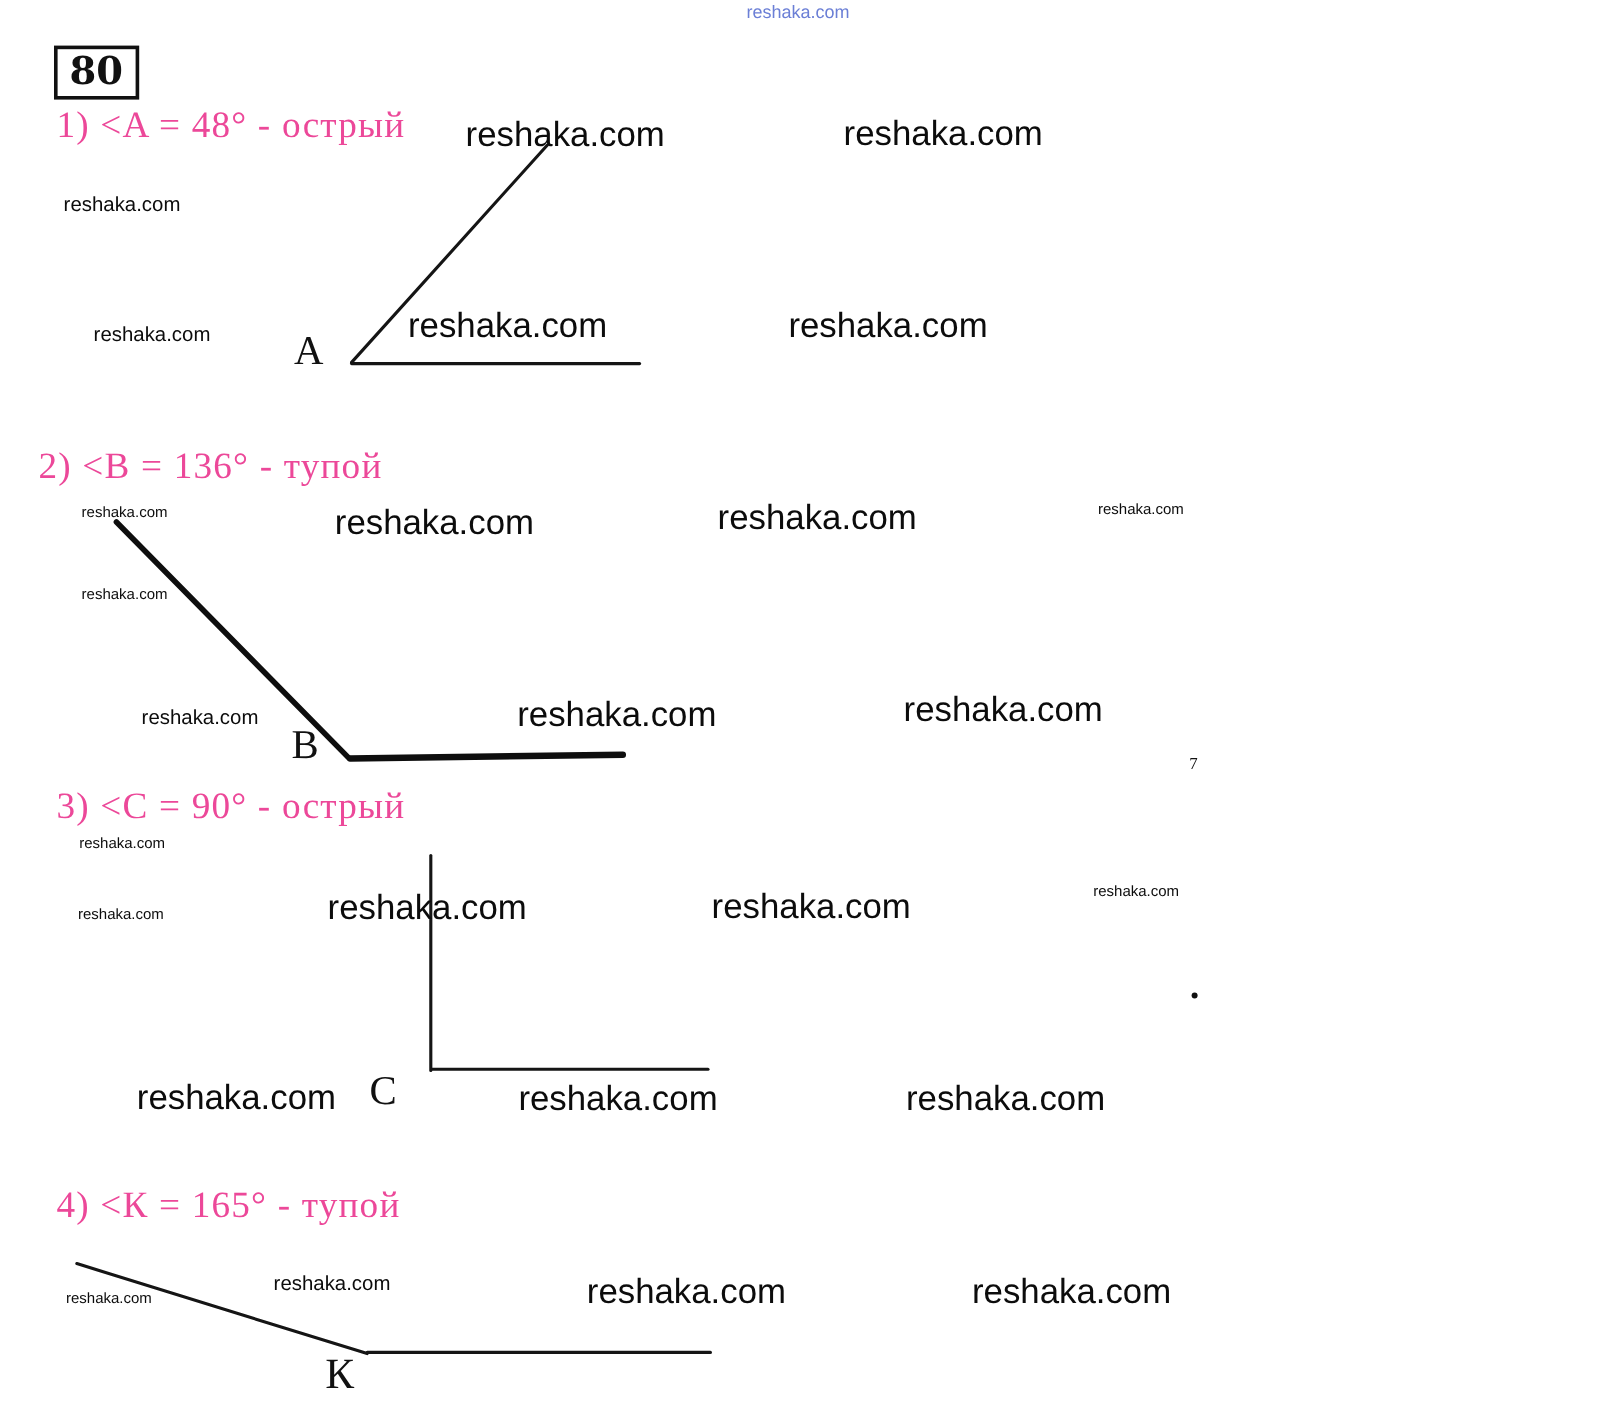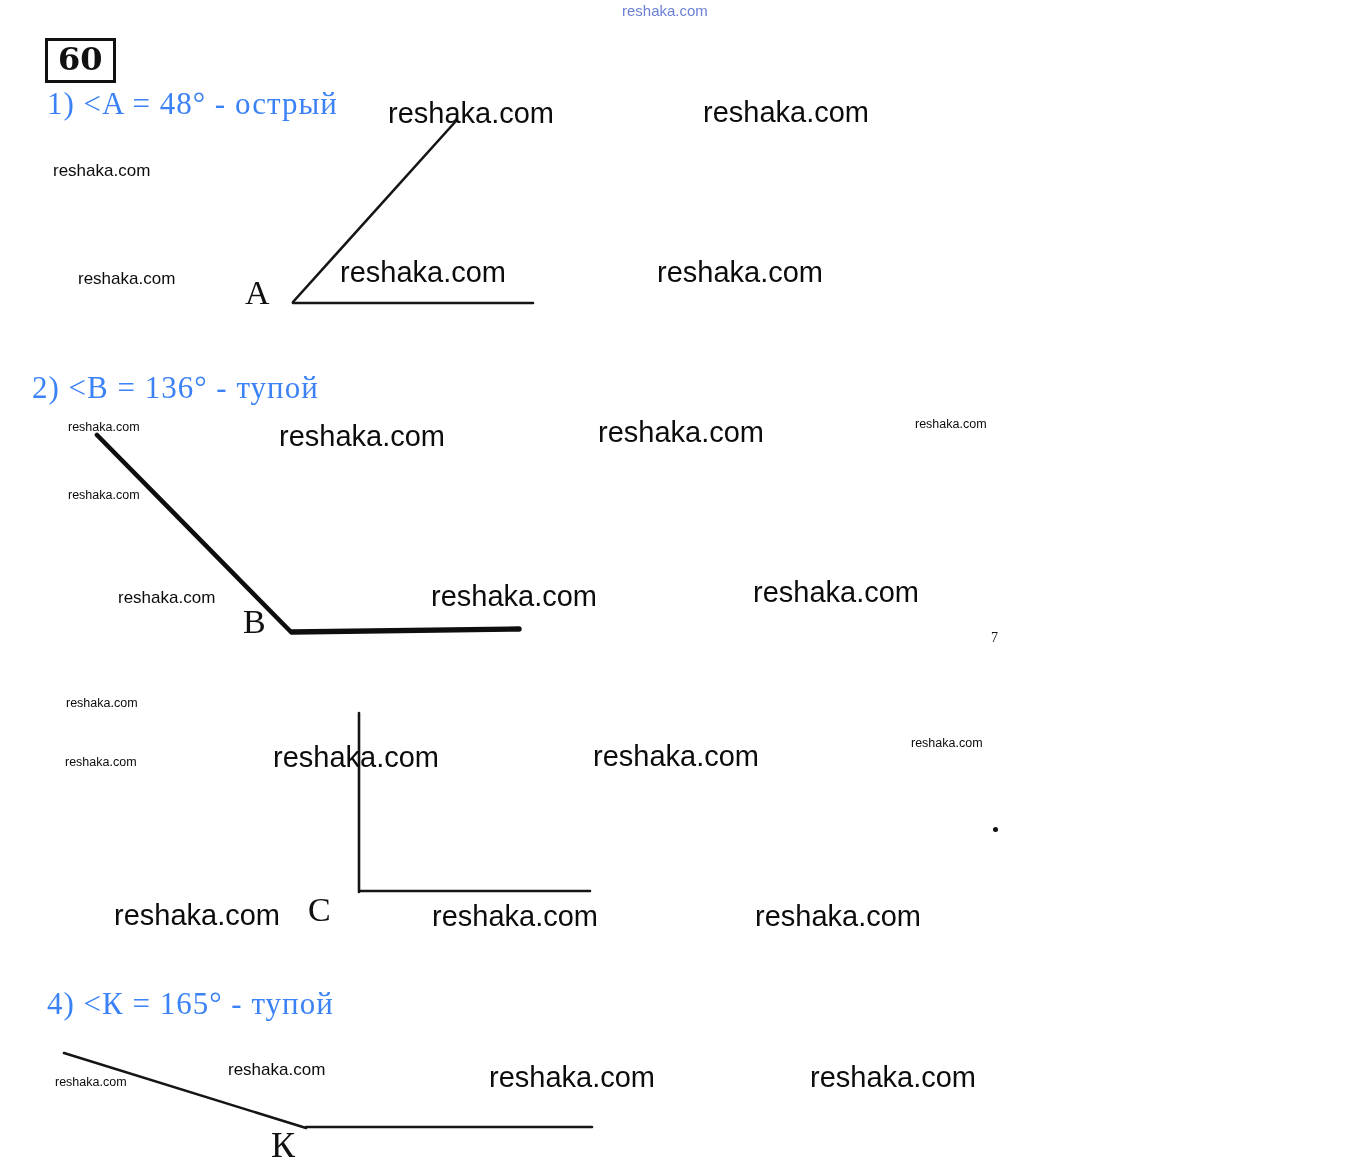--- a/index.html
+++ b/index.html
@@ -29,21 +29,21 @@
     line-height: 1.1;
     color: #111111;
     background: #ffffff;
   }
   
   .heading {
     position: absolute;
     font-family: "Liberation Serif", serif;
     font-size: 31px;
     letter-spacing: 1px;
-    color: #3b82f6;
+    color: #ec4899;
     white-space: nowrap;
   }
   
   .vertex-label {
     position: absolute;
     font-family: "Liberation Serif", serif;
     font-size: 34px;
     color: #111111;
   }
   
@@ -94,24 +94,25 @@
 
     <line x1="359" y1="713" x2="359" y2="892" stroke="#151515" stroke-width="2.6" stroke-linecap="round"></line>
     <line x1="360" y1="891" x2="590" y2="891" stroke="#151515" stroke-width="2.6" stroke-linecap="round"></line>
 
     <line x1="64" y1="1053" x2="306" y2="1128" stroke="#151515" stroke-width="2.6" stroke-linecap="round"></line>
     <line x1="306" y1="1127" x2="592" y2="1127" stroke="#151515" stroke-width="2.6" stroke-linecap="round"></line>
   </svg>
 
   <div class="wm top" style="left:622px; top:2px;">reshaka.com</div>
 
-  <div class="problem-box">60</div>
+  <div class="problem-box">80</div>
 
   <div class="heading" style="left:47px; top:86px;">1) &lt;A = 48° - острый</div>
   <div class="heading" style="left:32px; top:370px;">2) &lt;B = 136° - тупой</div>
+  <div class="heading" style="left:47px; top:654px;">3) &lt;C = 90° - острый</div>
   <div class="heading" style="left:47px; top:986px;font-family:Liberation Serif, serif;">4) &lt;К = 165° - тупой</div>
 
   <div class="vertex-label" style="left:245px; top:274px;">A</div>
   <div class="vertex-label" style="left:243px; top:603px;">B</div>
   <div class="vertex-label" style="left:308px; top:891px;">C</div>
   <div class="vertex-label" style="left:271px; top:1124px; font-size:36px;">К</div>
 
   <div class="wm lg" style="left:388px; top:97px;">reshaka.com</div>
   <div class="wm lg" style="left:703px; top:96px;">reshaka.com</div>
   <div class="wm lg" style="left:340px; top:256px;">reshaka.com</div>

